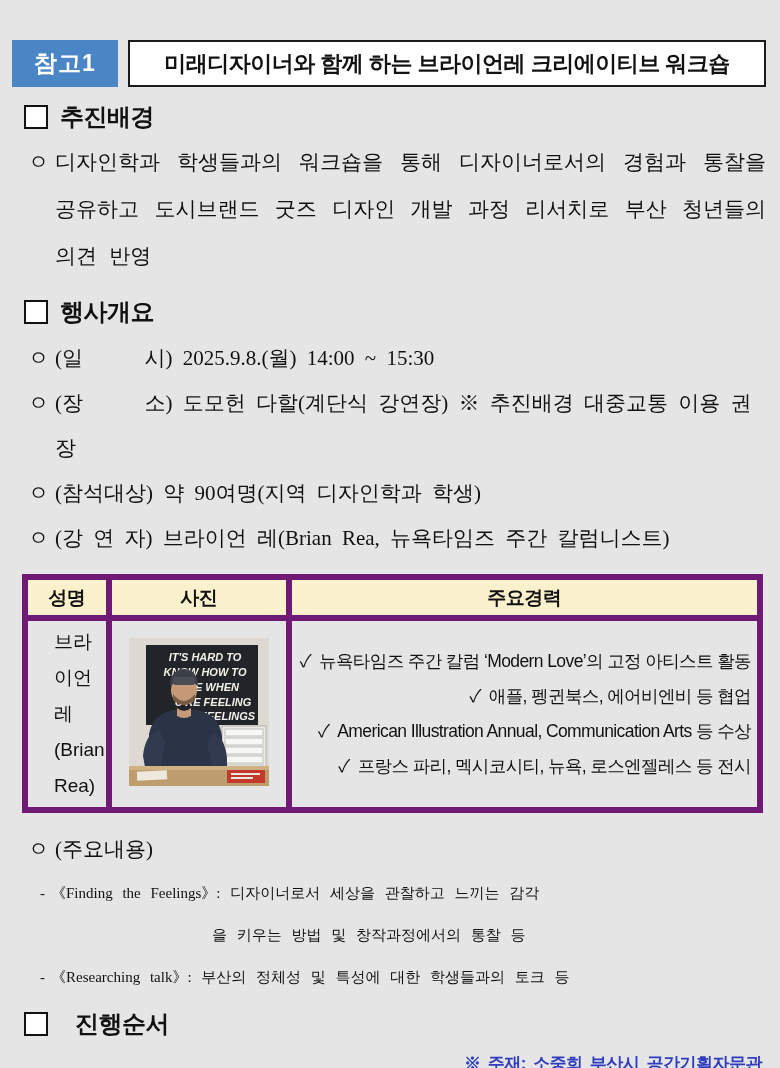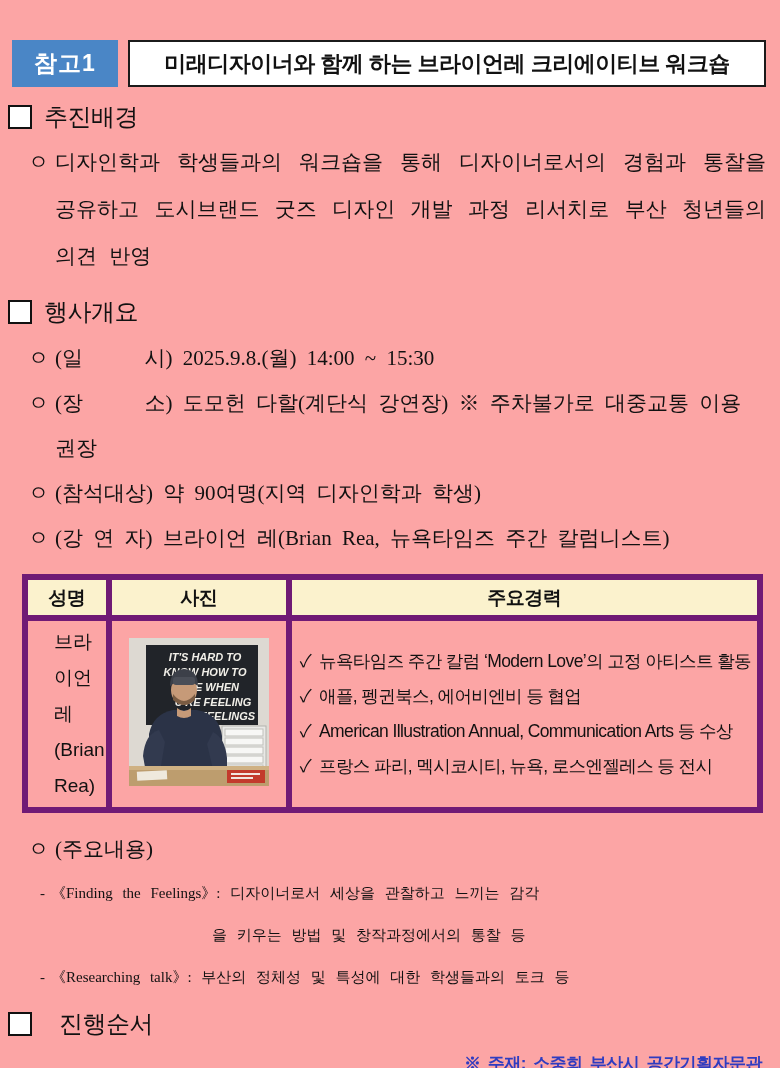--- a/index.html
+++ b/index.html
@@ -1,19 +1,19 @@
 <!DOCTYPE html>
 <html lang="ko"><head>
 <meta charset="utf-8">
 <style>
   html,body{margin:0;padding:0;background:#ffffff;}
   .page{
     position:relative;
     width:780px;height:1068px;
-    background:#fca5a5;
+    background:#e5e5e5;
     font-family:"Liberation Sans", sans-serif;
     color:#111;
     overflow:hidden;
     box-sizing:border-box;
     padding-top:40px;
   }
   
   .hdr{display:flex;align-items:stretch;margin:0 14px 0 12px;height:47px;gap:10px;}
   .badge{
     width:106px;background:#4a86c6;color:#ffffff;
@@ -21,22 +21,22 @@
     font-weight:bold;font-size:23px;letter-spacing:1px;
   }
   .titlebox{
     flex:1;border:2px solid #1b1b1b;background:#fff;
     display:flex;align-items:center;justify-content:center;
     font-weight:bold;font-size:22px;letter-spacing:-0.5px;
   }
   
   .sect{
     display:flex;align-items:center;gap:12px;
-    margin:14px 0 0 8px;
-    font-weight:normal;font-size:24px;letter-spacing:-0.5px;
+    margin:14px 0 0 24px;
+    font-weight:bold;font-size:24px;letter-spacing:-0.5px;
   }
   .sqr{
     width:20px;height:20px;border:2px solid #111;background:#fff;flex:0 0 auto;
   }
   
   .serif{font-family:"Liberation Serif","DejaVu Serif",serif;}
   .para{
     display:flex;margin:6px 14px 0 28px;
     font-size:21px;line-height:47px;word-spacing:7px;
   }
@@ -49,21 +49,21 @@
   .bullet .mk{flex:0 0 27px;}
   
   table{border-collapse:collapse;}
   .tbl1{width:736px;margin:13px 22px 0 22px;border:2px solid #555;}
   .tbl1 th,.tbl1 td{border:6px solid #701a75;}
   .tbl1 th{
     background:#fbf2cd;font-size:19px;font-weight:bold;height:33px;letter-spacing:-0.5px;
   }
   .tbl1 .c-name{width:118px;font-size:19px;line-height:36px;padding-left:26px;vertical-align:middle;}
   .tbl1 .c-photo{width:146px;text-align:center;vertical-align:middle;padding:17px;}
-  .tbl1 .c-career{vertical-align:middle;padding:6px 6px 6px 8px;}
+  .tbl1 .c-career{vertical-align:middle;padding:6px 6px 6px 8px;text-align:right;}
   .career-line{font-size:17.5px;line-height:35px;letter-spacing:-0.6px;white-space:nowrap;}
   .career-line .check{margin-right:8px;}
   
   .cnt-line{margin:0 10px 0 40px;font-size:15px;line-height:42px;word-spacing:6px;}
   .cnt-cont{margin-left:212px;}
   .cnt-line .dash{margin-right:6px;}
   
   .note{
     text-align:right;margin:12px 18px 0 0;
     color:#2f3cc0;font-weight:bold;font-size:17px;letter-spacing:-0.5px;word-spacing:3px;
@@ -98,21 +98,21 @@
     <span class="sqr"></span>
     <span>행사개요</span>
   </div>
   <div style="margin-top:8px;">
     <div class="bullet serif">
       <span class="mk">ㅇ</span>
       <span>(일      시) 2025.9.8.(월) 14:00 ~ 15:30</span>
     </div>
     <div class="bullet serif">
       <span class="mk">ㅇ</span>
-      <span>(장      소) 도모헌 다할(계단식 강연장) ※ 주차불가로 대중교통 이용 권장</span>
+      <span>(장      소) 도모헌 다할(계단식 강연장) ※ 추진배경 대중교통 이용 권장</span>
     </div>
     <div class="bullet serif">
       <span class="mk">ㅇ</span>
       <span>(참석대상) 약 90여명(지역 디자인학과 학생)</span>
     </div>
     <div class="bullet serif">
       <span class="mk">ㅇ</span>
       <span>(강 연 자) 브라이언 레(Brian Rea, 뉴욕타임즈 주간 칼럼니스트)</span>
     </div>
   </div>

